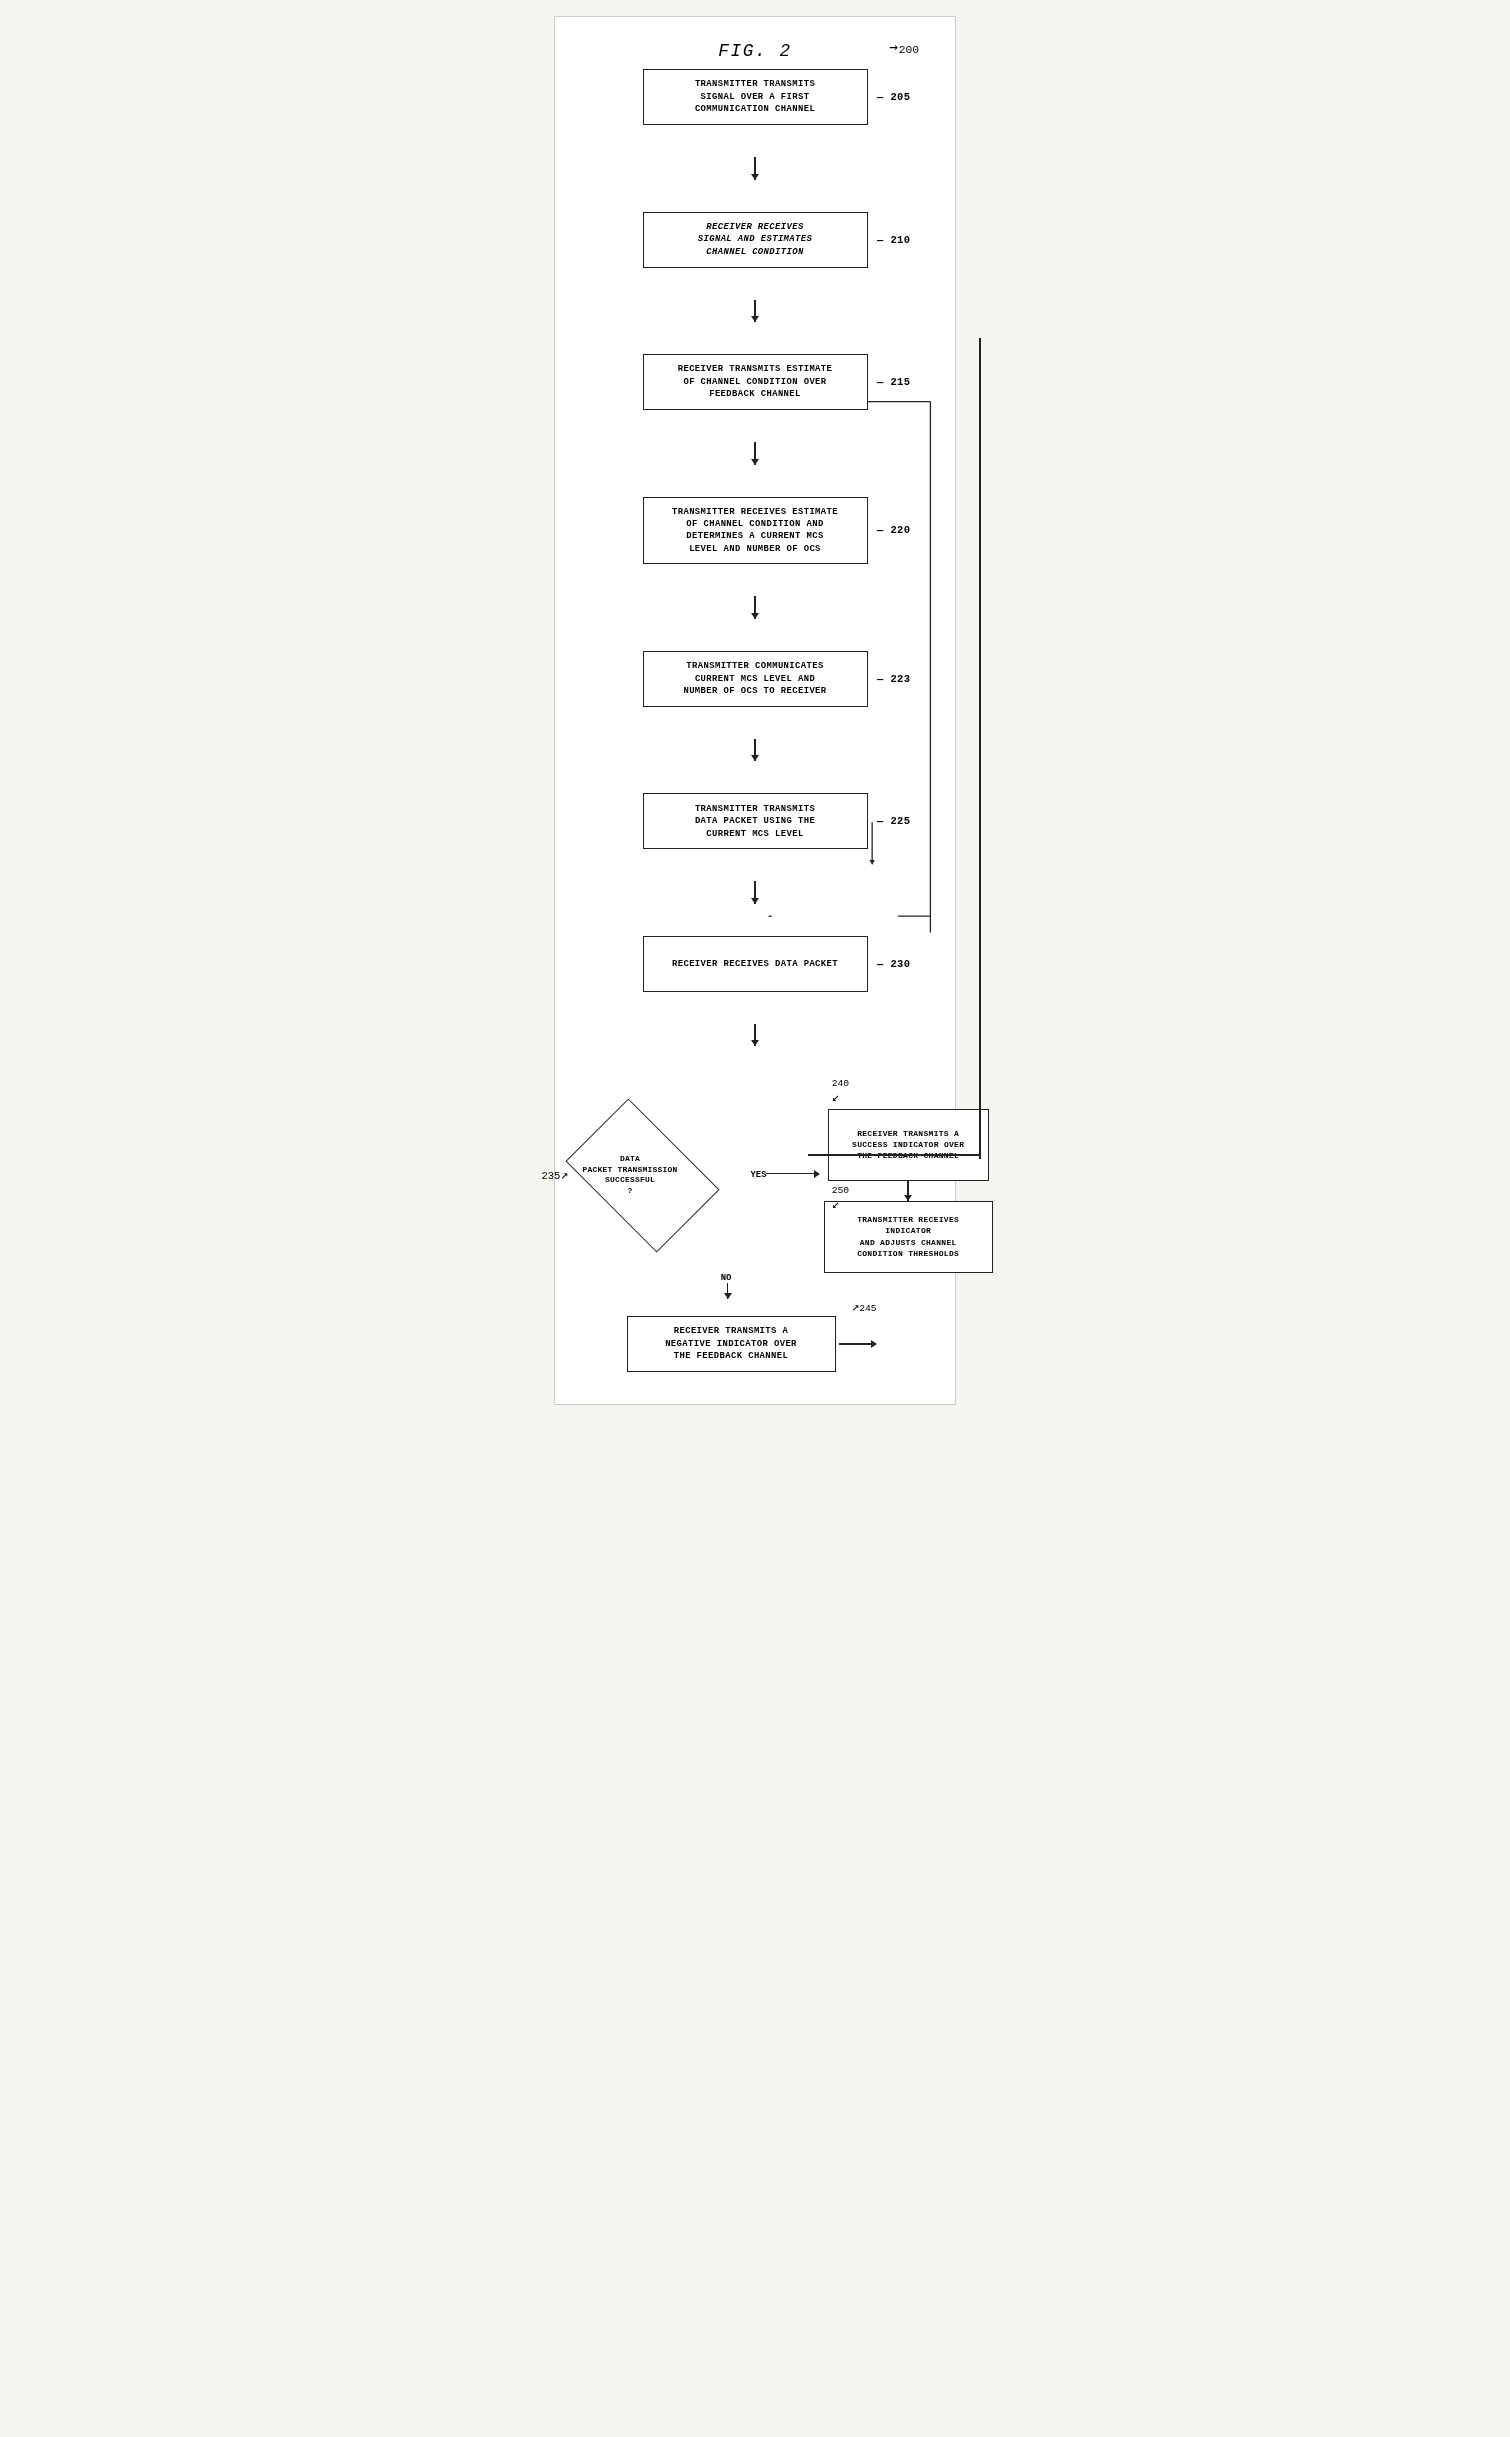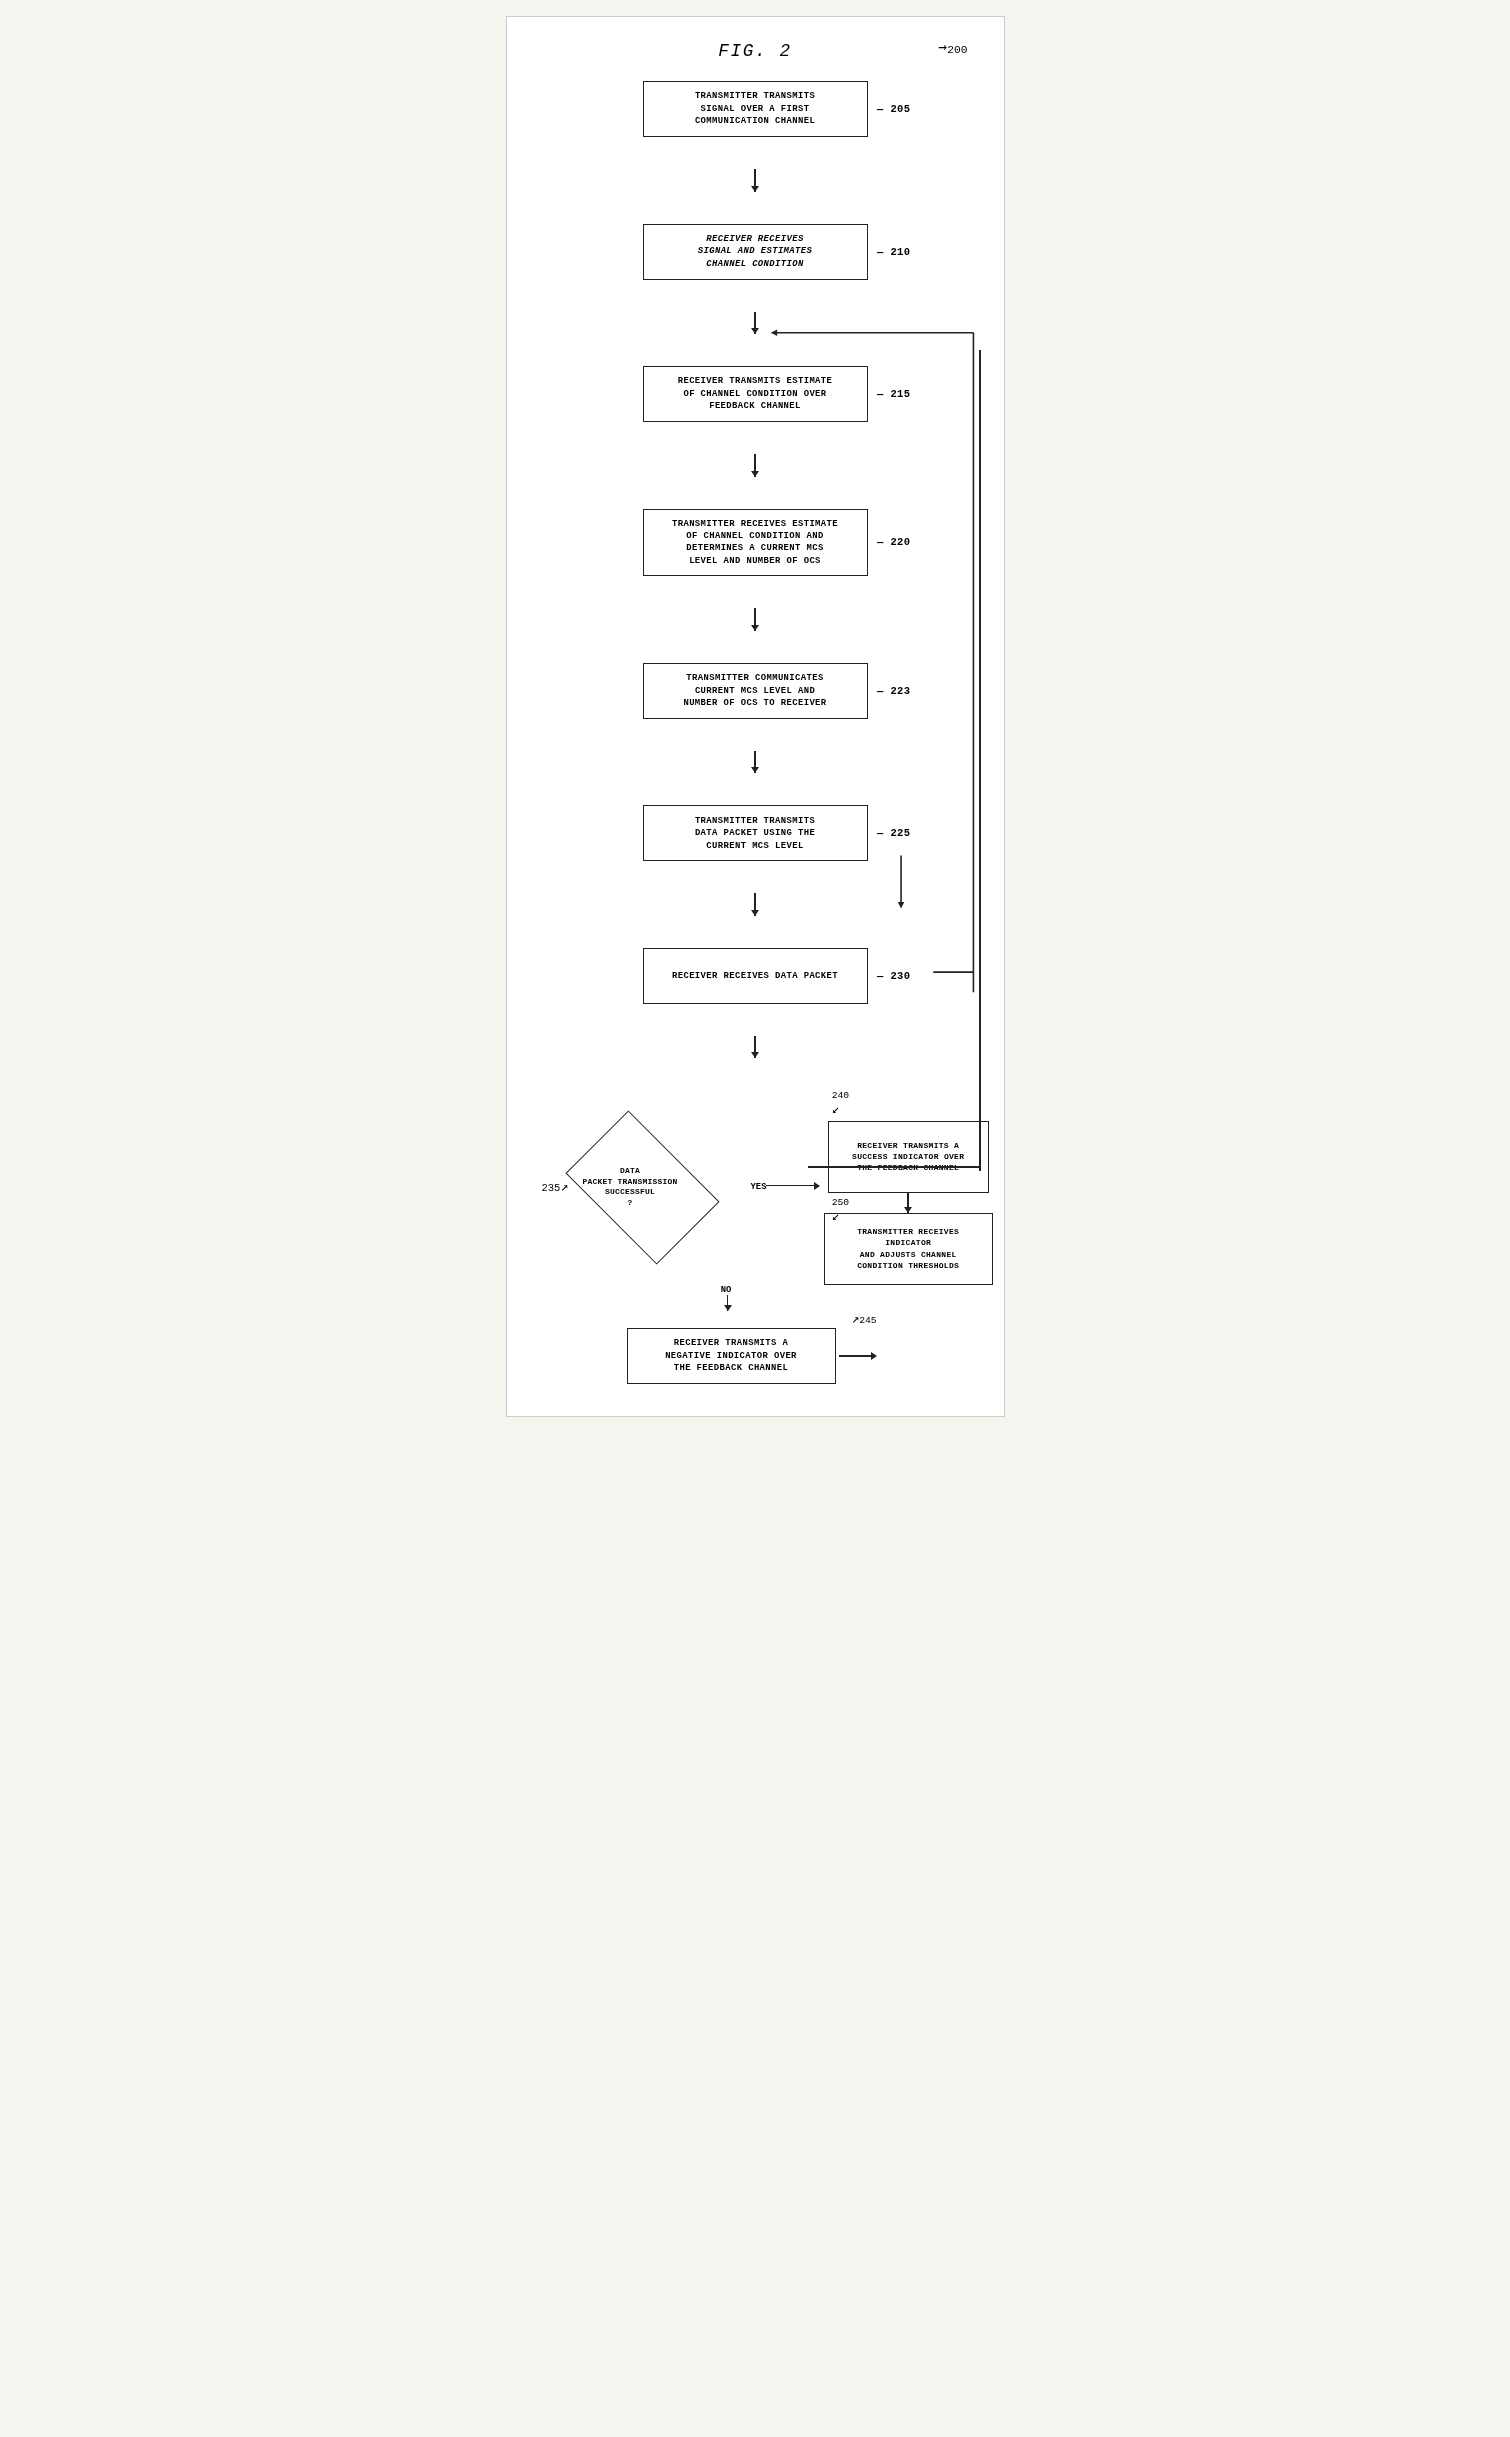--- a/index.html
+++ b/index.html
@@ -7,21 +7,21 @@
       background: #f5f5f0;
       font-family: 'Courier New', Courier, monospace;
       display: flex;
       justify-content: center;
       align-items: flex-start;
       min-height: 100vh;
       padding: 16px;
     }
     .diagram-container {
       background: white;
-      width: 499px;
+      width: 402px;
       min-height: 789px;
       padding: 24px 16px 32px 16px;
       position: relative;
       border: 0.8px solid #ccc;
     }
     .figure-title {
       text-align: center;
       font-size: 17.7px;
       font-style: italic;
       font-weight: normal;
@@ -33,21 +33,21 @@
       top: 22.5px;
       right: 36px;
       font-size: 11.3px;
     }
     
     .flow {
       display: flex;
       flex-direction: column;
       align-items: center;
       position: relative;
-      margin-top: 20px;
+      margin-top: 8px;
       gap: 32px;
     }
     
     .box {
       border: 1.6px solid #222;
       width: 225px;
       min-height: 56px;
       display: flex;
       align-items: center;
       justify-content: center;

